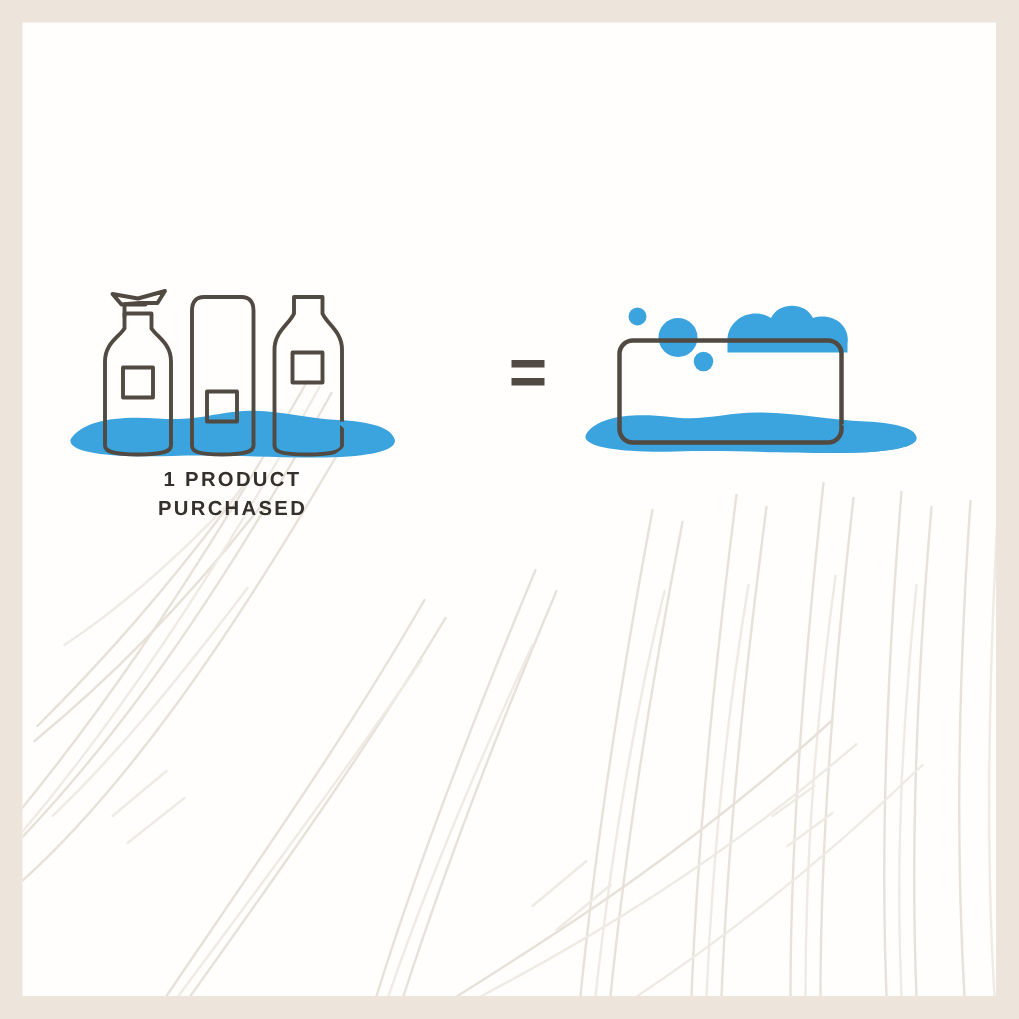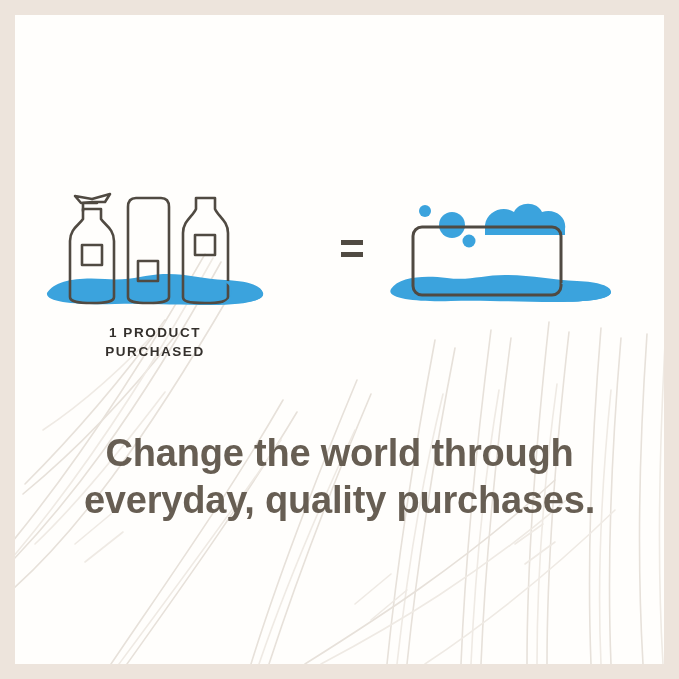--- a/index.html
+++ b/index.html
@@ -60,21 +60,20 @@
   .icon-block.left  { left: 20px; }
   .icon-block.right { left: 370px; }
 
   .icon-art {
     width: 240px;
     height: 125px;
     display: block;
   }
 
   .icon-caption {
-    margin-top: 13px;
     font-family: "Liberation Sans", sans-serif;
     font-size: 13.5px;
     font-weight: 600;
     letter-spacing: 1.55px;
     line-height: 1.42;
     color: #34302c;
     text-transform: uppercase;
     white-space: pre-line;
   }
 
@@ -230,17 +229,15 @@
                    C 34 117 0 114 6 104 Z" fill="#3ba3dd"></path>
 
           <rect x="28" y="42" width="148" height="68" rx="9" ry="9" stroke="#504a42" stroke-width="3" fill="none"></rect>
 
           <path d="M 176 98 C 198 97 224 100 226 107 C 226 114 202 117 172 117
                    C 186 111 188 104 176 98 Z" fill="#3ba3dd"></path>
         </svg>
       </div>
     </div>
 
-    <div class="headline">Change the world through
-everyday, quality purchases.</div>
 
   </div>
 </div>
 
 </body></html>

